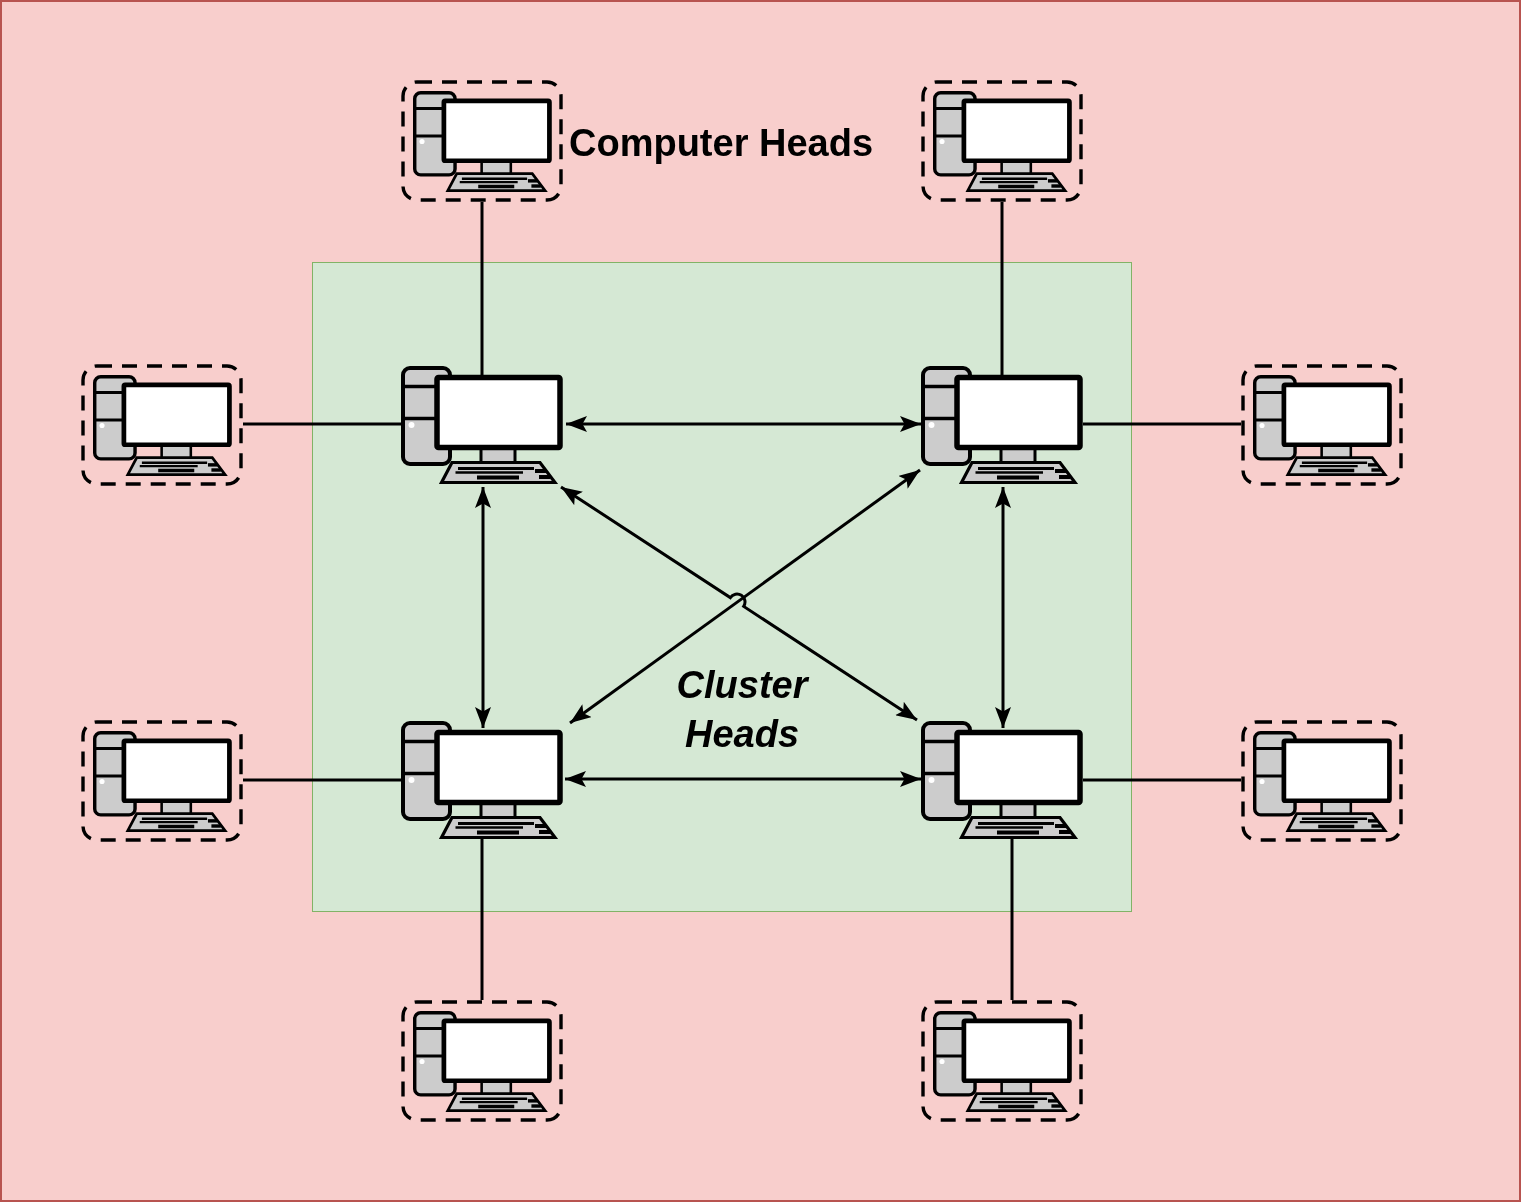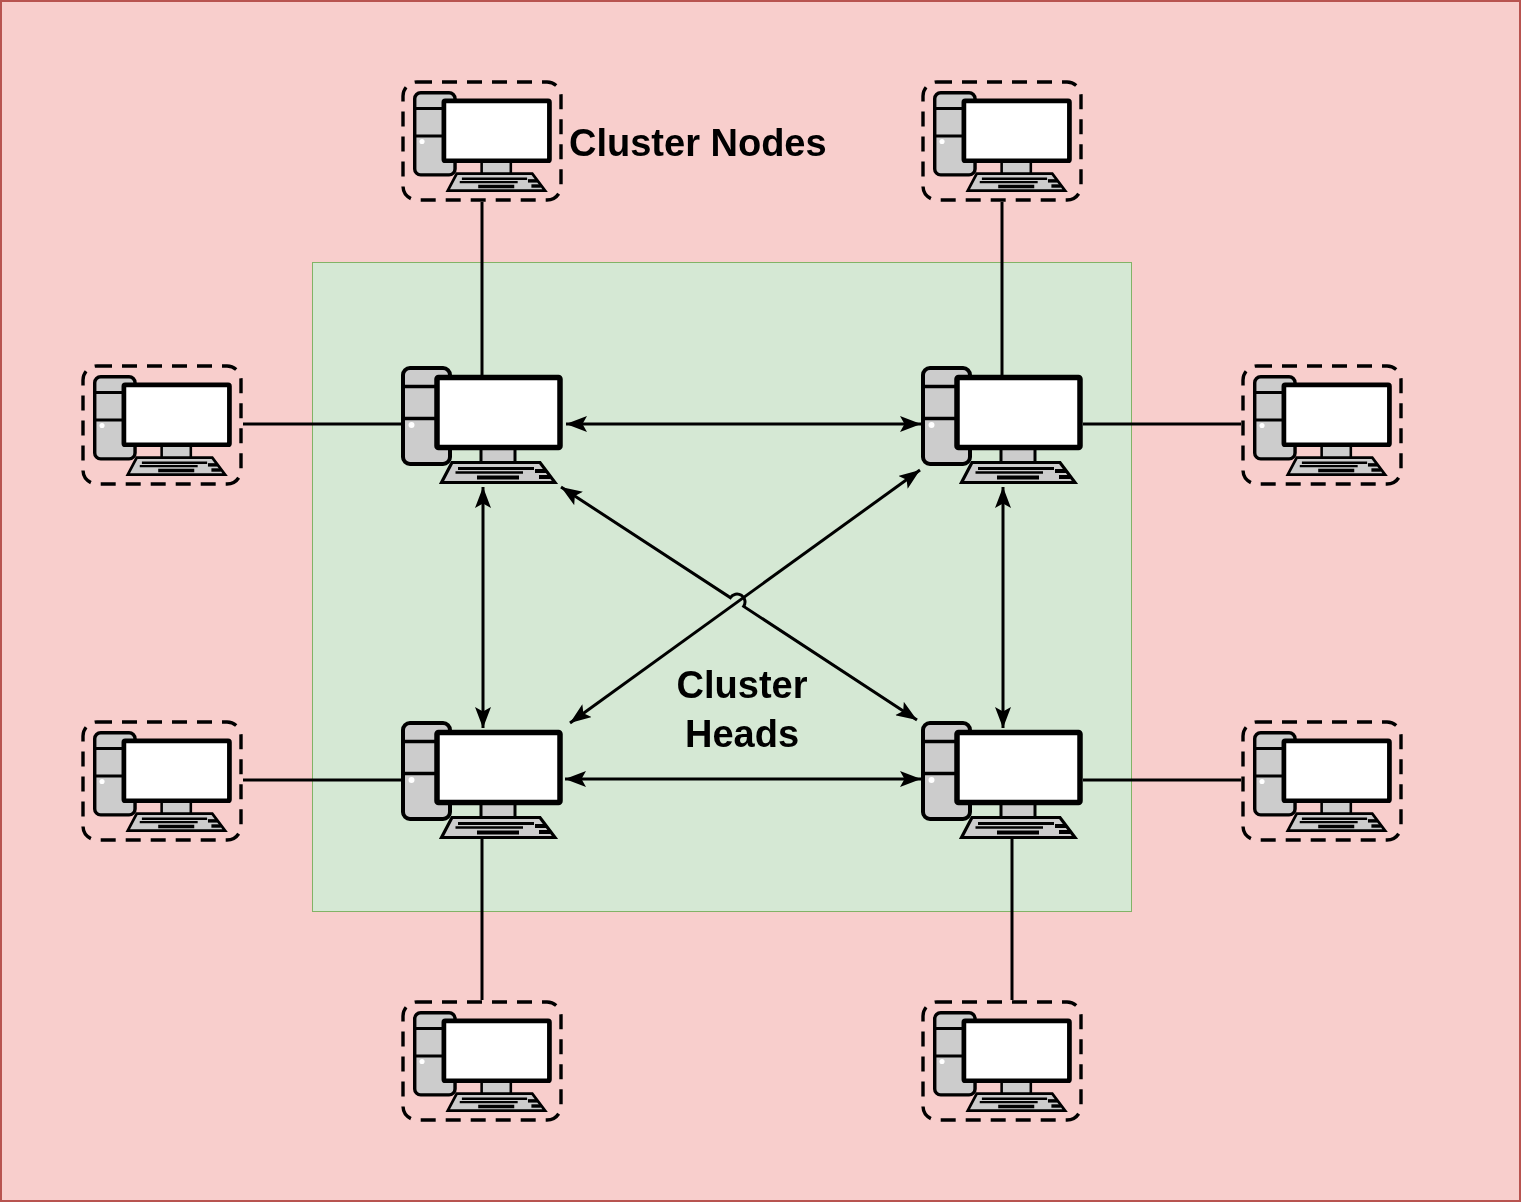--- a/index.html
+++ b/index.html
@@ -42,21 +42,21 @@
   .pc-dot   { fill:#ffffff; stroke:none; }
 
   .diagram-label {
     position:absolute;
     color:#000;
     font-weight:700;
     font-size:38px;
     white-space:normal;
   }
   .computer-nodes-label { left:567px; top:119px; line-height:44px; white-space:nowrap; }
-  .cluster-heads-label  { left:640px; top:659px; width:200px; text-align:center; line-height:49px; }
+  .cluster-heads-label  { left:640px; top:659px; width:200px; text-align:center; line-height:49px;font-style:italic; }
 </style>
 </head>
 <body>
 
 <div class="canvas">
 
   <div class="cluster-area" id="cluster-area" style="left: 310px; top: 260px; width: 820px; height: 650px;"></div>
 
   <svg class="connectors" id="connectors" width="1521" height="1202">
     <defs>
@@ -346,17 +346,17 @@
       <polygon class="pc-body" points="51,96.5 139,96.5 154,116.5 40.5,116.5" stroke-width="3.2"></polygon>
       <line class="pc-line" x1="57" y1="102.5" x2="133" y2="102.5" stroke-width="3"></line>
       <line class="pc-line" x1="54.5" y1="106.5" x2="122" y2="106.5" stroke-width="2.5"></line>
       <line class="pc-line" x1="76" y1="111.5" x2="118" y2="111.5" stroke-width="4"></line>
       <rect class="pc-key" x="134" y="103" width="11" height="4"></rect>
       <rect class="pc-key" x="138" y="109" width="11" height="4"></rect>
     </svg>
   </div>
     </div>
 
-  <div class="diagram-label computer-nodes-label">Cluster Nodes</div>
+  <div class="diagram-label computer-nodes-label">Computer Heads</div>
 
   <div class="diagram-label cluster-heads-label">Cluster Heads</div>
 
 </div>
 
 </body></html>

